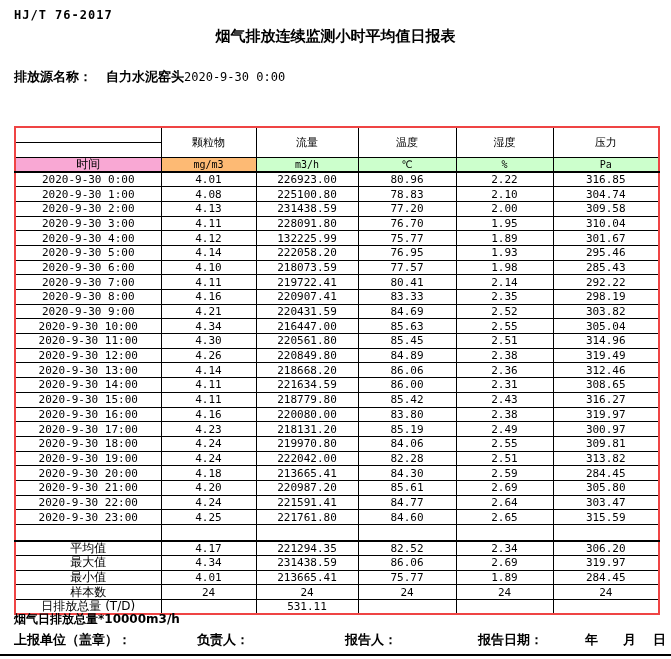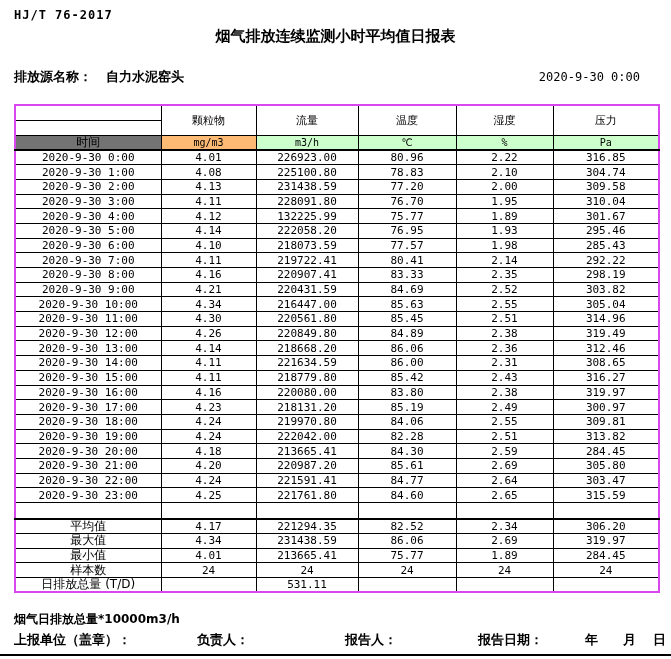--- a/index.html
+++ b/index.html
@@ -13,30 +13,30 @@
     font-size:12px; font-weight:bold; letter-spacing:1px;
     font-family:"DejaVu Sans Mono",monospace;
   }
   .title {
     position:absolute; left:0; top:27px; width:100%;
     text-align:center; font-size:15px; font-weight:bold;
     font-family:"DejaVu Sans",sans-serif;
   }
   .meta-row {
     position:absolute; left:14px; top:68px; width:626px;
-    display:flex; justify-content:space-between; align-items:baseline;
+    display:flex; align-items:baseline;
   }
   .source { font-size:13px; font-weight:bold; font-family:"DejaVu Sans",sans-serif; }
   .source .src-name { margin-left:14px; }
   .datetime { font-size:12px; font-family:"DejaVu Sans Mono",monospace; }
 
   table.report {
-    position:absolute; left:14px; top:104px; width:644px;
+    position:absolute; left:14px; top:126px; width:644px;
     border-collapse:collapse; table-layout:fixed;
-    border:2px solid #d946ef;
+    border:2px solid #ef4444;
   }
   table.report td {
     border:1px solid #000; text-align:center; vertical-align:middle;
     padding:0; overflow:hidden; white-space:nowrap;
     font-size:11px; line-height:13px;
     font-family:"DejaVu Sans Mono","DejaVu Sans",monospace;
   }
   tr.hdr-a td, tr.hdr-b td { height:15px; }
   td.pollutant { font-size:12px; font-family:"DejaVu Sans",sans-serif; }
   tr.unit-row td { height:15px; font-size:10px; border-bottom:2px solid #000; }
@@ -100,21 +100,21 @@
       <td class="pollutant" rowspan="2">颗粒物</td>
       <td class="pollutant" rowspan="2">流量</td>
       <td class="pollutant" rowspan="2">温度</td>
       <td class="pollutant" rowspan="2">湿度</td>
       <td class="pollutant" rowspan="2">压力</td>
     </tr>
     <tr class="hdr-b">
       <td></td>
     </tr>
     <tr class="unit-row">
-      <td class="time-hdr" style="background: #737373;">时间</td>
+      <td class="time-hdr" style="background: #f9a8d4;">时间</td>
       <td style="background: #fdba74;">mg/m3</td>
       <td style="background: rgb(204, 255, 204);">m3/h</td>
       <td style="background: rgb(204, 255, 204);">℃</td>
       <td style="background: rgb(204, 255, 204);">%</td>
       <td style="background: rgb(204, 255, 204);">Pa</td>
     </tr>
   <tr class="data-row">
         <td>2020-9-30 0:00</td>
         <td>4.01</td>
         <td>226923.00</td>

